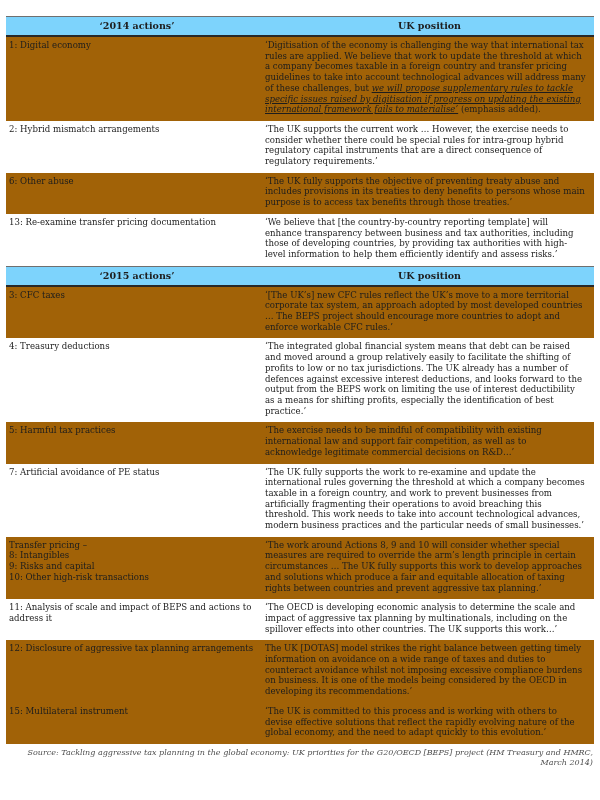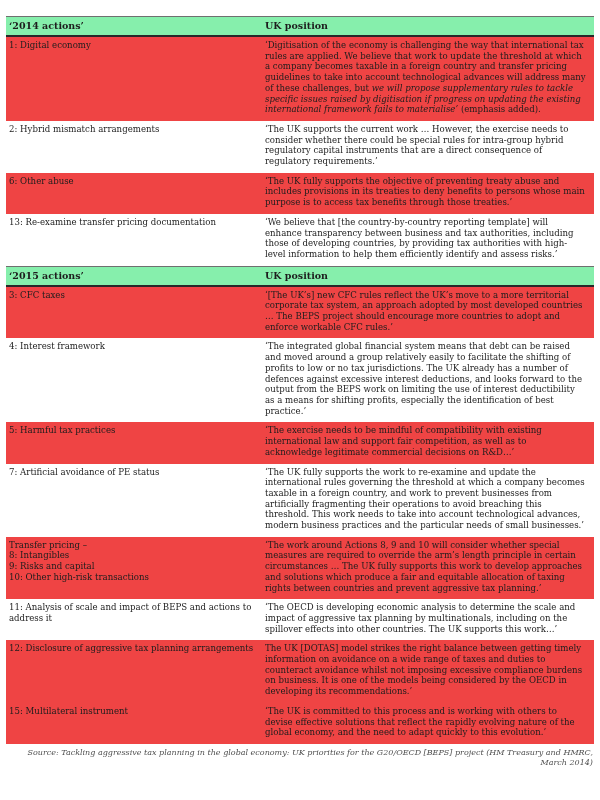--- a/index.html
+++ b/index.html
@@ -18,44 +18,44 @@
   table.beps {
     border-collapse: collapse;
     table-layout: fixed;
     width: 588px;
     margin-left: 6px;
   }
   col.col-action { width: 259px; }
   tr.section-header th {
     font-size: 9.5px;
     line-height: 11px;
-    text-align: left;
+    text-align: center;
     font-weight: bold;
     vertical-align: top;
     padding: 3px 0 4px 3px;
     border-top: 1px solid #6f6f6f;
     border-bottom: 2px solid #282828;
-    background: #86efac;
+    background: #7dd3fc;
   }
   tr.section-header th.uk { padding-left: 0; }
   td {
     font-size: 8.6px;
     line-height: 10.7px;
     vertical-align: top;
     text-align: left;
   }
   td.action {
     padding: 3px 10px 6px 3px;
     white-space: pre-line;
   }
   td.position {
     padding: 3px 8px 6px 0;
   }
-  tr.shaded td { background: #ef4444; }
-  td.position i { font-style: italic; }
+  tr.shaded td { background: #a16207; }
+  td.position i { font-style: italic; text-decoration: underline; }
   .source {
     font-size: 8px;
     line-height: 10px;
     font-style: italic;
     color: #4f4f4f;
     text-align: right;
     margin: 4px 7px 0 0;
   }
 </style>
 </head>
@@ -90,21 +90,21 @@
         </tr>
         <tr class="section-header">
           <th>‘2015 actions’</th>
           <th class="uk">UK position</th>
         </tr>
         <tr class="data-row shaded">
           <td class="action">3: CFC taxes</td>
           <td class="position"><span>‘[The UK’s] new CFC rules reflect the UK’s move to a more territorial corporate tax system, an approach adopted by most developed countries … The BEPS project should encourage more countries to adopt and enforce workable CFC rules.’</span></td>
         </tr>
         <tr class="data-row">
-          <td class="action">4: Interest framework</td>
+          <td class="action">4: Treasury deductions</td>
           <td class="position"><span>‘The integrated global financial system means that debt can be raised and moved around a group relatively easily to facilitate the shifting of profits to low or no tax jurisdictions. The UK already has a number of defences against excessive interest deductions, and looks forward to the output from the BEPS work on limiting the use of interest deductibility as a means for shifting profits, especially the identification of best practice.’</span></td>
         </tr>
         <tr class="data-row shaded">
           <td class="action">5: Harmful tax practices</td>
           <td class="position"><span>‘The exercise needs to be mindful of compatibility with existing international law and support fair competition, as well as to acknowledge legitimate commercial decisions on R&amp;D…’</span></td>
         </tr>
         <tr class="data-row">
           <td class="action">7: Artificial avoidance of PE status</td>
           <td class="position"><span>‘The UK fully supports the work to re-examine and update the international rules governing the threshold at which a company becomes taxable in a foreign country, and work to prevent businesses from artificially fragmenting their operations to avoid breaching this threshold. This work needs to take into account technological advances, modern business practices and the particular needs of small businesses.’</span></td>
         </tr>

